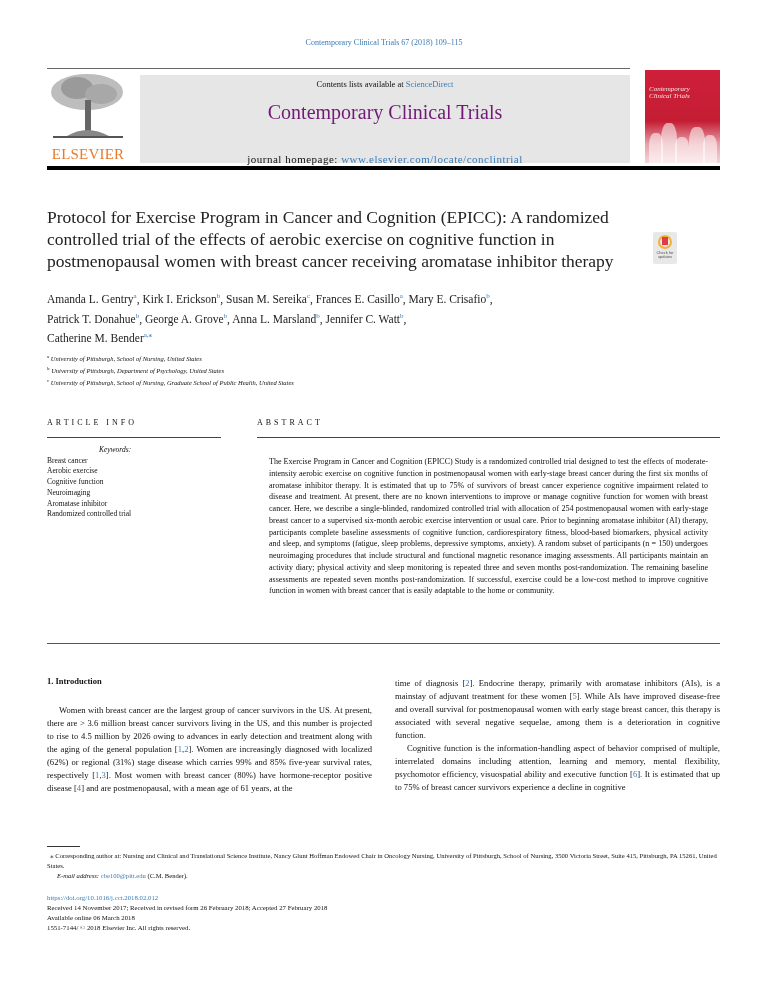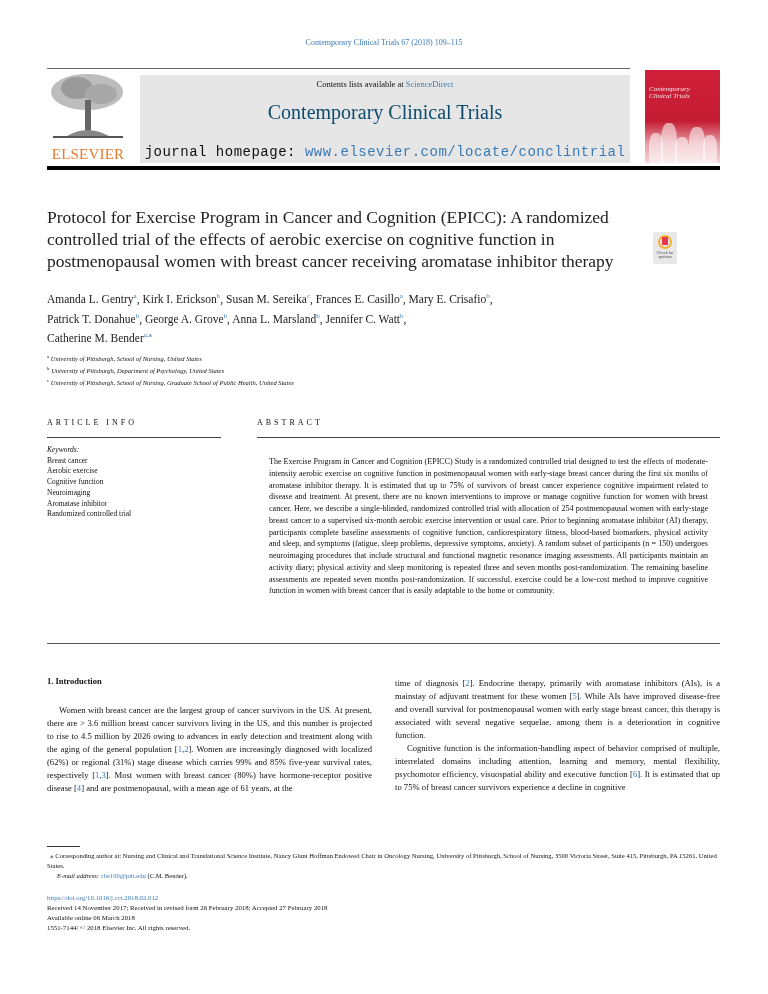--- a/index.html
+++ b/index.html
@@ -7,42 +7,42 @@
          font-family:"Liberation Serif","DejaVu Serif",serif; color:#111; }
   .link { color:#3b7bb5; }
   .abs { position:absolute; }
   #journal-ref { top:38px; left:0; width:768px; text-align:center; font-size:8px; color:#3b7bb5; }
   #top-rule { top:68px; left:47px; width:583px; height:1px; background:#666; }
   #elsevier-logo { top:70px; left:47px; width:82px; height:93px; }
   #elsevier-word { position:absolute; bottom:0; left:0; width:82px; text-align:center;
                    color:#e8792b; font-size:15px; letter-spacing:0.2px; font-family:"Liberation Serif",serif; }
   #masthead-box { top:75px; left:140px; width:490px; height:88px; background:#e6e6e6; text-align:center; }
   #contents-line { margin-top:4px; font-size:8.5px; }
-  #journal-name { margin-top:12px; font-size:20px; font-family:"Liberation Serif",serif; color:#0c4a6e; }
-  #homepage-line { margin-top:20px; font-size:14px; font-family:Liberation Mono, monospace; letter-spacing:0.5px; }
+  #journal-name { margin-top:12px; font-size:20px; font-family:"Liberation Serif",serif; color:#701a75; }
+  #homepage-line { margin-top:29px; font-size:11px; font-family:Liberation Serif, serif; letter-spacing:0.5px; }
   #cover { top:70px; left:645px; width:75px; height:93px; background:linear-gradient(180deg,#cf1f3a 0%,#c41d33 55%,#e8a0a8 80%,#f5d5d9 100%); overflow:hidden; }
   #cover .ct { position:absolute; top:16px; left:4px; color:#fbe3e6; font-style:italic; font-size:7px; line-height:7px; }
   #cover .fig { position:absolute; bottom:0; border-radius:40% 40% 0 0; background:rgba(255,255,255,0.55); }
   #thick-rule { top:166px; left:47px; width:673px; height:4px; background:#000; }
 
   #title { top:206px; left:47px; width:580px; font-size:17.5px; line-height:22px; color:#222; }
   #check-updates { top:232px; left:653px; width:24px; height:32px; background:#e8e8e8; border-radius:2px; text-align:center; }
   #check-updates .badge { width:14px; height:14px; border-radius:50%; margin:3px auto 0; border:2px solid #f2b233; box-sizing:border-box; position:relative; }
   #check-updates .badge::after { content:""; position:absolute; left:2px; top:0px; width:6px; height:8px; background:#e2374c; }
   #check-updates .lbl { font-family:"Liberation Sans",sans-serif; font-size:4px; line-height:4px; color:#555; margin-top:2px; }
 
   #authors { top:288px; left:47px; width:640px; font-size:11.5px; line-height:17px; color:#222; }
   sup { font-size:7px; color:#3b7bb5; }
   #affils { top:352px; left:47px; font-size:6.5px; line-height:10px; font-style:italic; }
   #affils sup { color:#222; font-size:5px; font-style:normal; }
 
   #ai-heading { top:418px; left:47px; font-size:8px; letter-spacing:3px; }
   #ai-rule { top:437px; left:47px; width:174px; height:1px; background:#444; }
   #keywords { top:445px; left:47px; font-size:7.5px; line-height:10.7px; }
-  #keywords .kh { font-style:italic; }
+  #keywords .kh { font-style:italic;text-align:right; }
   #abs-heading { top:418px; left:257px; font-size:8px; letter-spacing:3px; }
   #abs-rule { top:437px; left:257px; width:463px; height:1px; background:#444; }
   #abstract { top:444px; left:257px; width:463px; font-size:8.05px; line-height:11.75px; text-align:justify; }
   #abstract p { margin:12px; }
   #abstract .reg { text-indent:12px; }
   #bottom-rule { top:643px; left:47px; width:673px; height:1px; background:#555; }
 
   #intro-heading { top:676px; left:47px; font-size:8.5px; font-weight:bold; }
   .col { font-size:8.6px; line-height:12.95px; text-align:justify; width:325px; }
   .col p { margin:0; }

